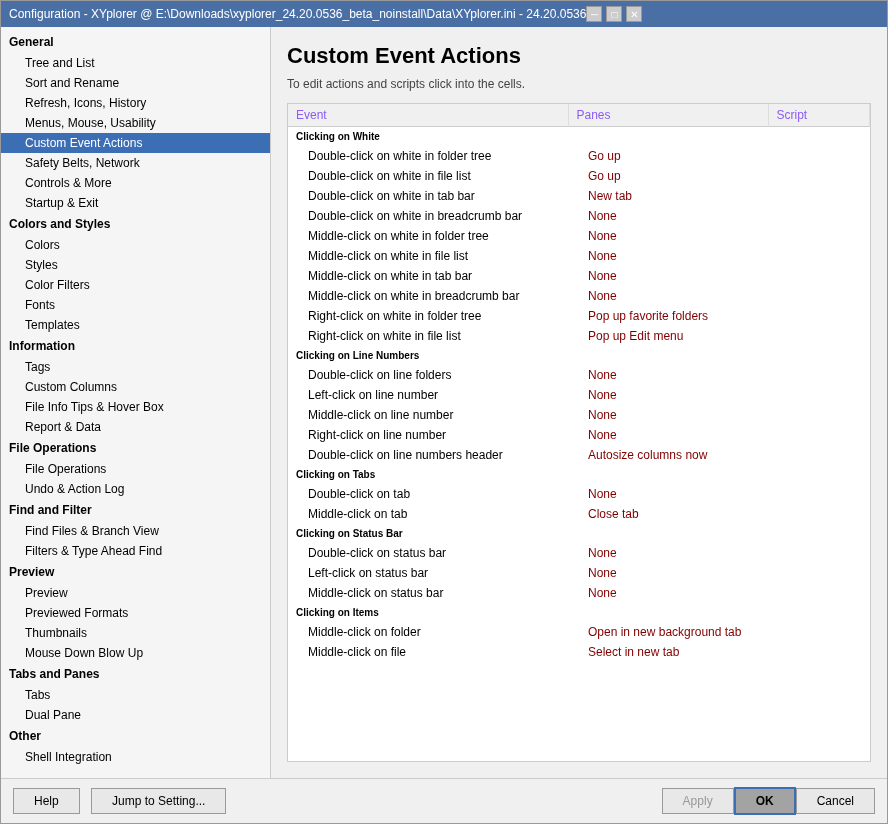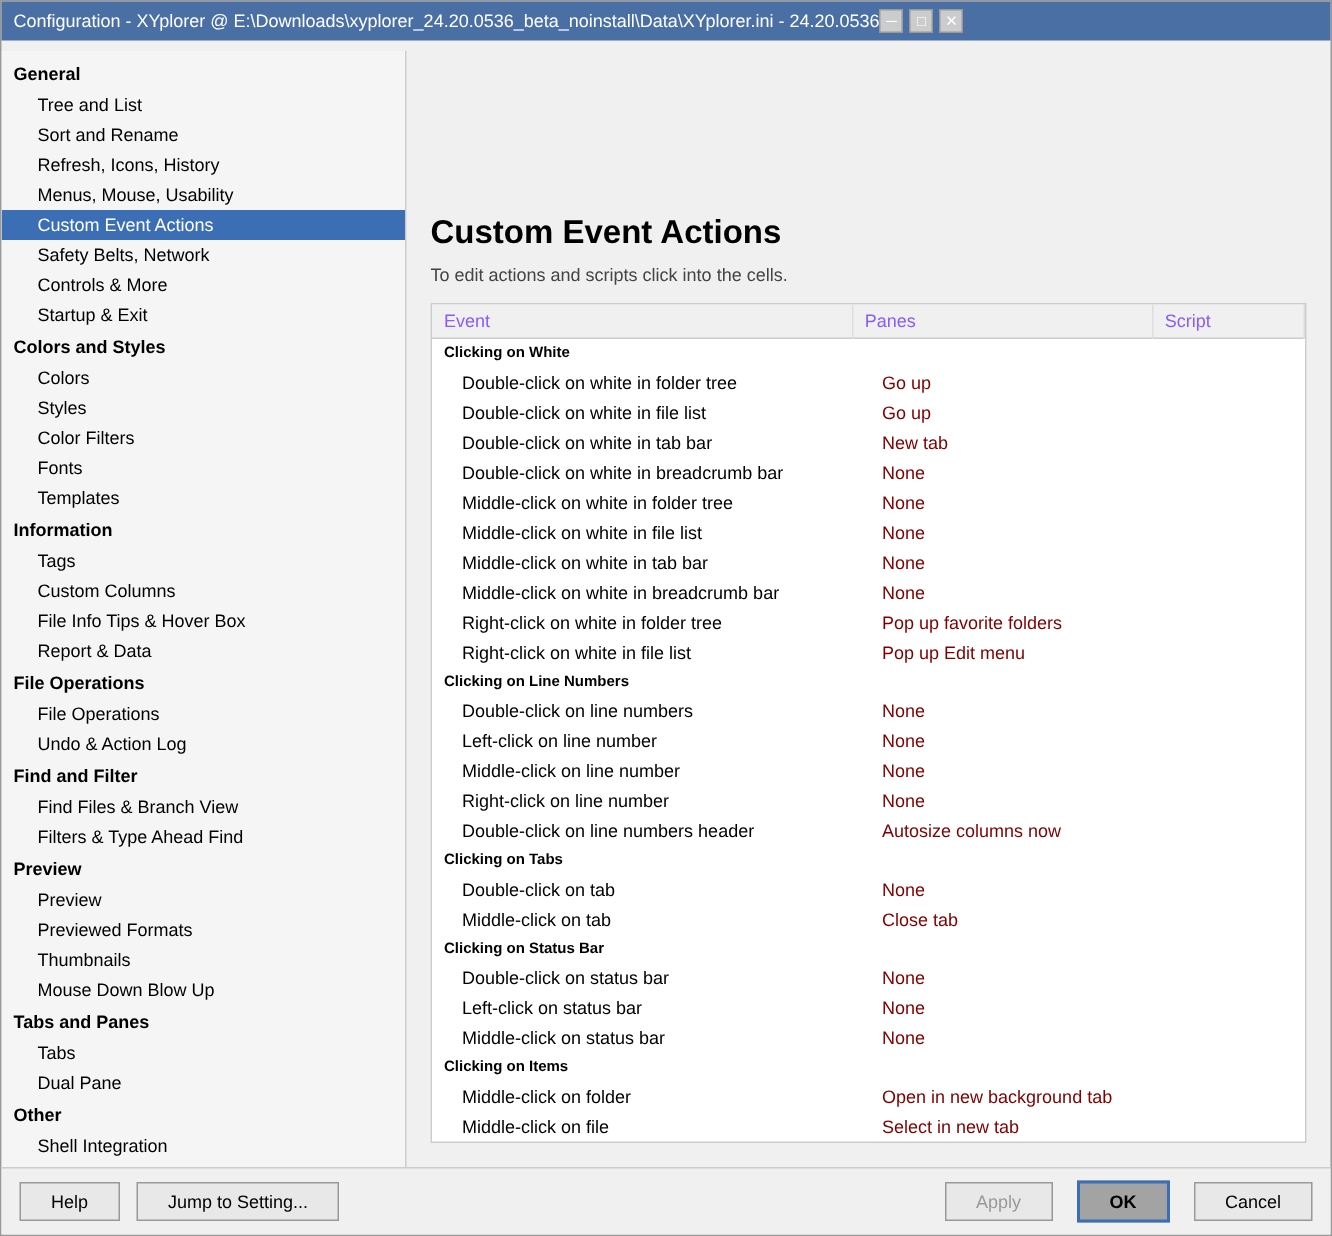--- a/index.html
+++ b/index.html
@@ -39,21 +39,20 @@
       cursor: pointer;
       font-size: 10px;
       display: flex;
       align-items: center;
       justify-content: center;
     }
     .content-area {
       display: flex;
       flex: 1;
       overflow: hidden;
-      align-items: flex-end;
     }
     .sidebar {
       width: 270px;
       background: #f5f5f5;
       border-right: 1px solid #ccc;
       overflow-y: auto;
       flex-shrink: 0;
       padding: 4px 0;
     }
     .sidebar-section-header {
@@ -121,21 +120,21 @@
       font-size: 12px;
     }
     .action-col {
       color: #800000;
     }
     .footer {
       display: flex;
       justify-content: flex-end;
       align-items: center;
       padding: 8px 12px;
-      gap: 16px;
+      gap: 0;
       border-top: 1px solid #ccc;
       background: #f0f0f0;
       flex-shrink: 0;
     }
     .footer-btn {
       padding: 5px 20px;
       font-size: 12px;
       cursor: pointer;
       border: 1px solid #999;
       background: #e8e8e8;
@@ -274,21 +273,21 @@
               </tr>
               <tr class="data-row">
                 <td>Right-click on white in file list</td>
                 <td class="action-col">Pop up Edit menu</td>
                 <td></td>
               </tr>
               <tr class="group-row">
                 <td colspan="3">Clicking on Line Numbers</td>
               </tr>
               <tr class="data-row">
-                <td>Double-click on line numbers</td>
+                <td>Double-click on line folders</td>
                 <td class="action-col">None</td>
                 <td></td>
               </tr>
               <tr class="data-row">
                 <td>Left-click on line number</td>
                 <td class="action-col">None</td>
                 <td></td>
               </tr>
               <tr class="data-row">
                 <td>Middle-click on line number</td>

